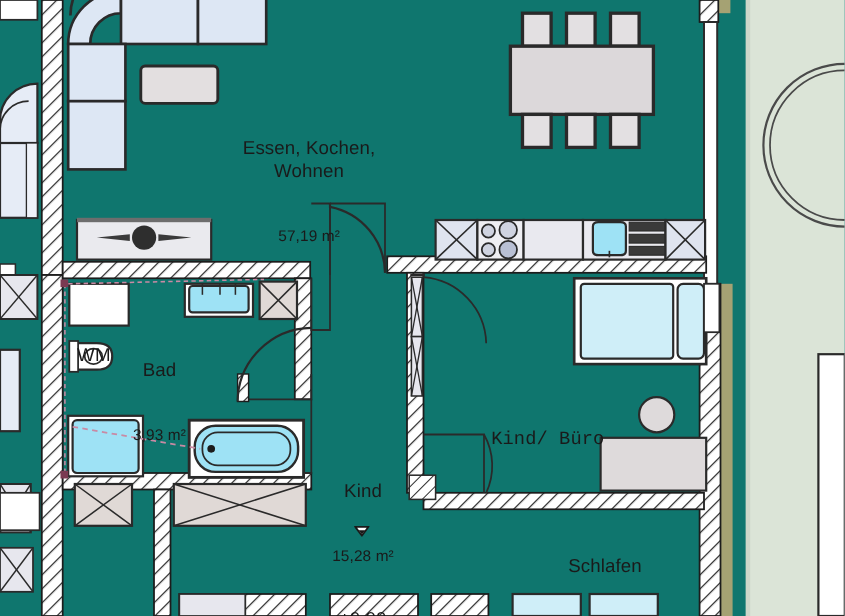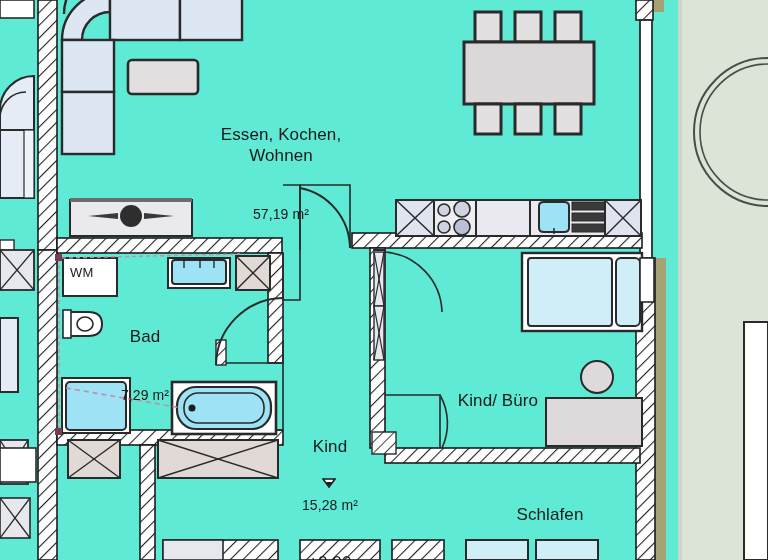--- a/index.html
+++ b/index.html
@@ -6,21 +6,21 @@
     margin: 0; padding: 0;
     background: #ffffff;
   }
   body {
     font-family: "Liberation Sans", sans-serif;
   }
   #plan {
     position: relative;
     width: 768px;
     height: 560px;
-    background: #5eead4;
+    background: #0f766e;
     overflow: hidden;
   }
   svg.plan-svg {
     position: absolute;
     left: 0; top: 0;
     width: 768px; height: 560px;
     display: block;
   }
   
   .room-label {
@@ -38,23 +38,24 @@
   .room-area {
     font-size: 14px;
     font-weight: 400;
   }
   .room-level {
     font-size: 17px;
     font-weight: 400;
   }
   .small-tag {
     position: absolute;
-    font-size: 13px;
+    font-size: 17px;
     color: #1a1a1a;
     letter-spacing: 0.3px;
+    margin-top: 48px;
   }
   .lvl-mark {
     position: absolute;
     width: 14px; height: 10px;
   }
 </style>
 </head>
 <body>
 
 <div id="plan">
@@ -304,35 +305,35 @@
   </svg>
 
   <div class="room-label" style="left:211px; top:86px; width:140px;">
     <div class="room-name">Essen, Kochen,
 Wohnen</div>
     <div class="room-area">57,19 m²</div>
   </div>
 
   <div class="room-label" style="left:90px; top:288px; width:110px;">
     <div class="room-name">Bad</div>
-    <div class="room-area">7,29 m²</div>
+    <div class="room-area">3,93 m²</div>
   </div>
 
   <div class="room-label" style="left:280px; top:398px; width:100px;">
     <div class="room-name">Kind</div>
     <div class="room-area">15,28 m²</div>
     <div class="room-level">±0,00</div>
   </div>
 
   <svg class="lvl-mark" style="left:322px; top:478px;" viewBox="0 0 14 10">
     <path d="M 1 1 L 13 1 L 7 9 Z" fill="#ffffff" stroke="#1a1a1a" stroke-width="1.6"></path>
     <path d="M 4 4 L 10 4 L 7 8 Z" fill="#1a1a1a"></path>
   </svg>
 
-  <div class="room-label" style="left:423px; top:352px; width:150px;">
+  <div class="room-label" style="left:423px; top:352px; width:150px;font-family:Liberation Mono, monospace;">
     <div class="room-name">Kind/ Büro</div>
   </div>
 
   <div class="room-label" style="left:480px; top:466px; width:140px;">
     <div class="room-name">Schlafen</div>
     
   </div>
 
   <div class="small-tag" style="left:70px; top:265px;">WM</div>
 

